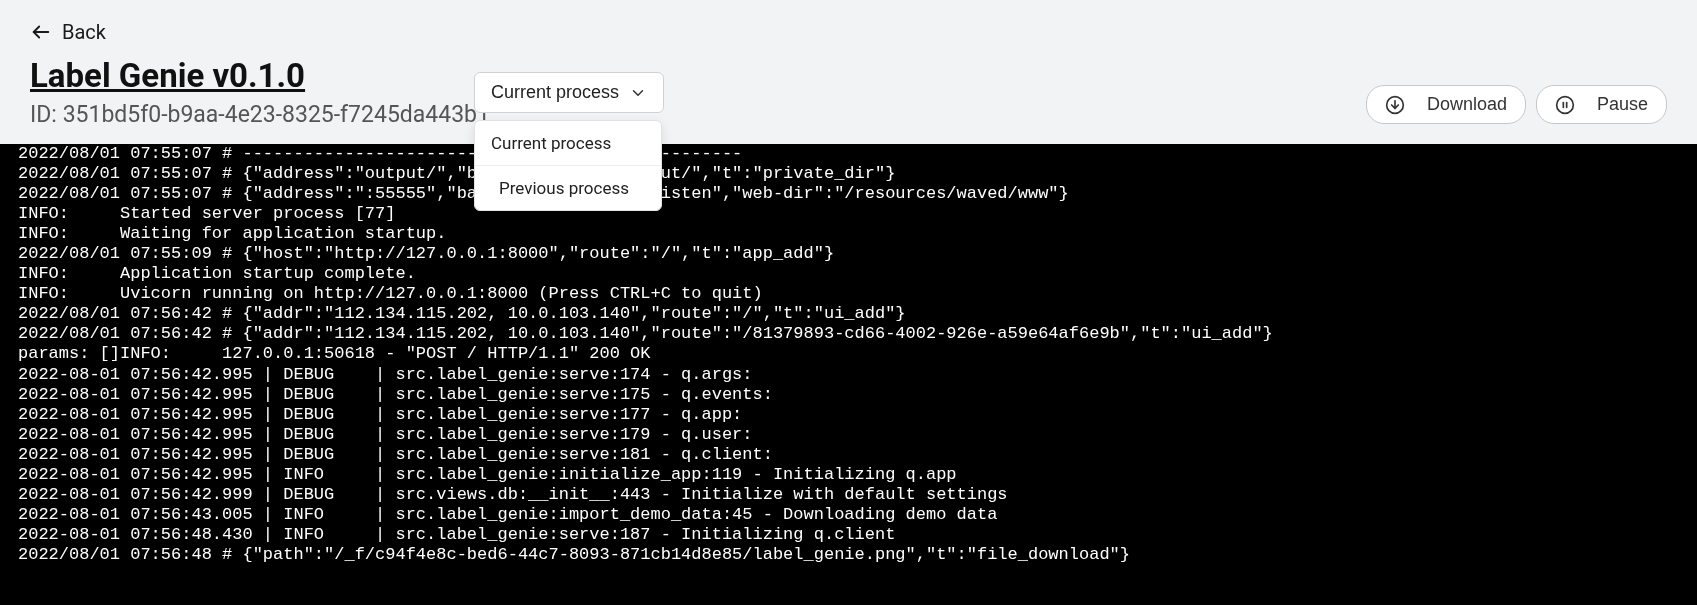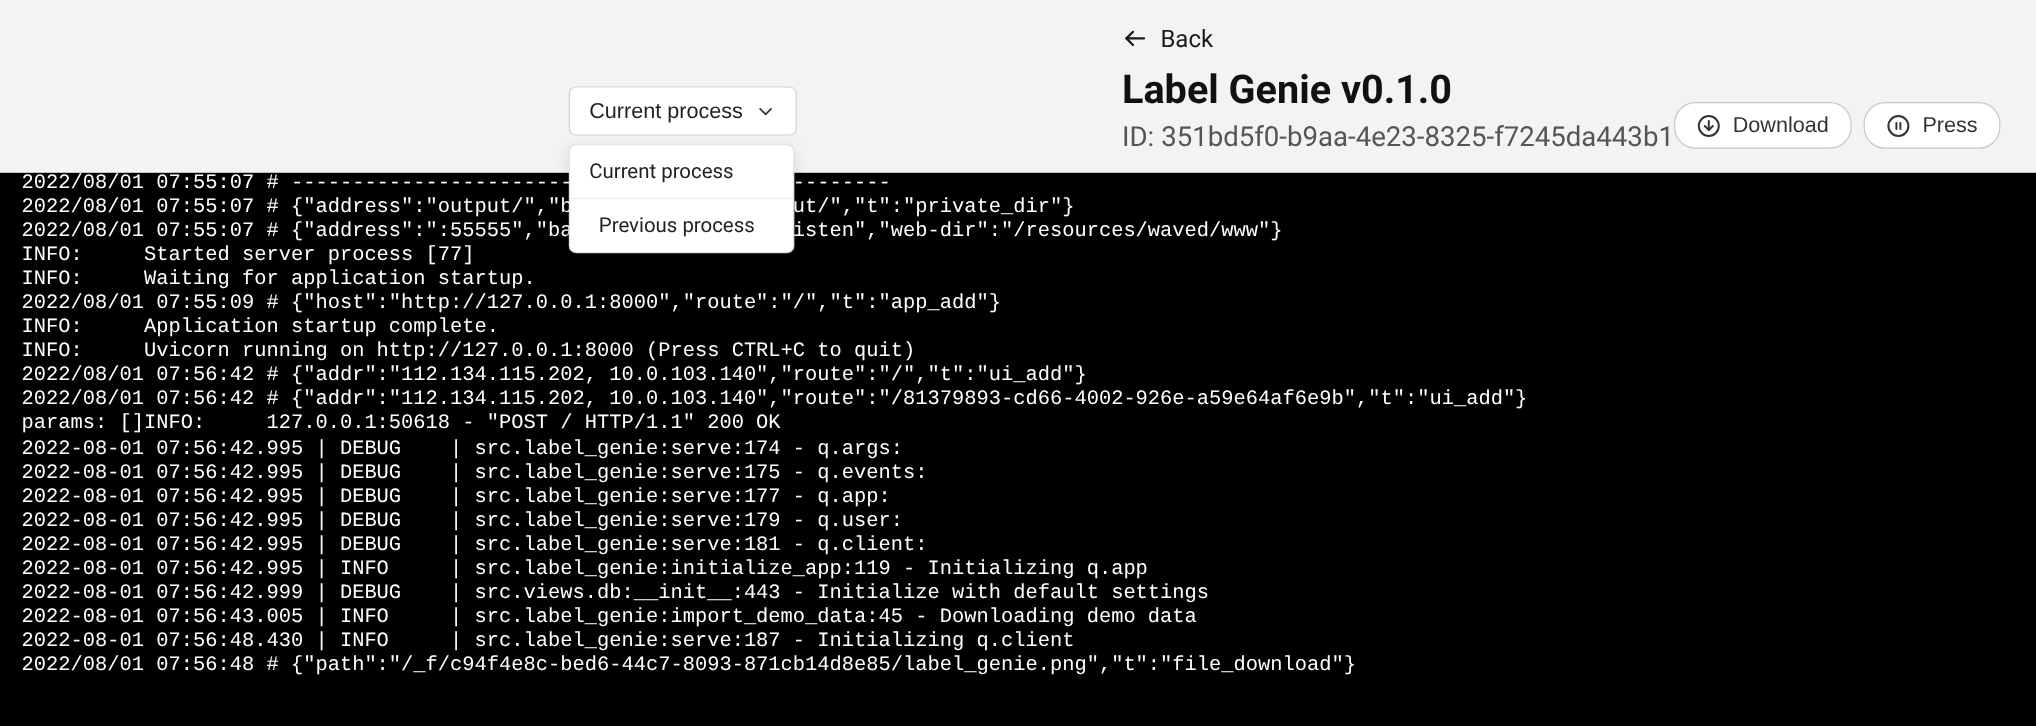--- a/index.html
+++ b/index.html
@@ -6,33 +6,34 @@
   body {
     font-family: -apple-system, BlinkMacSystemFont, "Segoe UI", Roboto, Helvetica, Arial, sans-serif;
     background: #f1f3f5;
     width: 1697px;
     overflow: hidden;
   }
   .header {
     padding: 20px 30px 16px 30px;
     display: flex;
     align-items: flex-start;
-    justify-content: flex-end;
+    justify-content: space-between;
     position: relative;
   }
   .header-left { display: flex; flex-direction: column; }
   .back-row {
     display: flex; align-items: center; gap: 10px;
     cursor: pointer; margin-bottom: 12px;
     font-size: 20px; color: #1a1a1a;
   }
   .back-row svg { width: 22px; height: 22px; stroke: #1a1a1a; }
   .title {
     font-size: 33px; font-weight: 700; color: #111;
     margin-bottom: 6px;
+    text-decoration: underline;
   }
   .subtitle { font-size: 23px; color: #555; }
   .dropdown-area {
     position: absolute;
     left: 444px;
     top: 72px;
     margin-left: 30px;
   }
   .dropdown-btn {
     background: #fff;
@@ -71,21 +72,21 @@
     align-self: flex-end;
     margin-bottom: 4px;
   }
   .action-btn {
     background: #fff;
     border: 1px solid #c5c8cb;
     border-radius: 18px;
     padding: 8px 18px;
     font-size: 18px;
     color: #333;
-    display: flex; align-items: center; gap: 10px;
+    display: flex; align-items: center; gap: 22px;
     cursor: pointer;
   }
   .action-btn svg { width: 20px; height: 20px; stroke: #333; fill: none; }
   .terminal {
     background: #000;
     color: #fff;
     font-family: "SFMono-Regular", Consolas, "Liberation Mono", Menlo, monospace;
     font-size: 17px;
     line-height: 1.18;
     padding: 0 18px 6px 18px;
@@ -133,21 +134,21 @@
           <line x1="12" y1="7" x2="12" y2="16"></line>
         </svg>
       <span>Download</span>
     </button>
     <button class="action-btn">
       <svg viewBox="0 0 24 24" stroke-width="2" stroke-linecap="round" stroke-linejoin="round">
           <circle cx="12" cy="12" r="10"></circle>
           <line x1="10" y1="15" x2="10" y2="9"></line>
           <line x1="14" y1="15" x2="14" y2="9"></line>
         </svg>
-      <span>Press</span>
+      <span>Pause</span>
     </button>
   </div>
 </div>
 
 <pre class="terminal" id="terminal">2022/08/01 07:55:07 # -------------------------------------------------
 2022/08/01 07:55:07 # {"address":"output/","base-url":"/_f/output/","t":"private_dir"}
 2022/08/01 07:55:07 # {"address":":55555","base-url":"/","t":"listen","web-dir":"/resources/waved/www"}
 INFO:     Started server process [77]
 INFO:     Waiting for application startup.
 2022/08/01 07:55:09 # {"host":"http://127.0.0.1:8000","route":"/","t":"app_add"}

